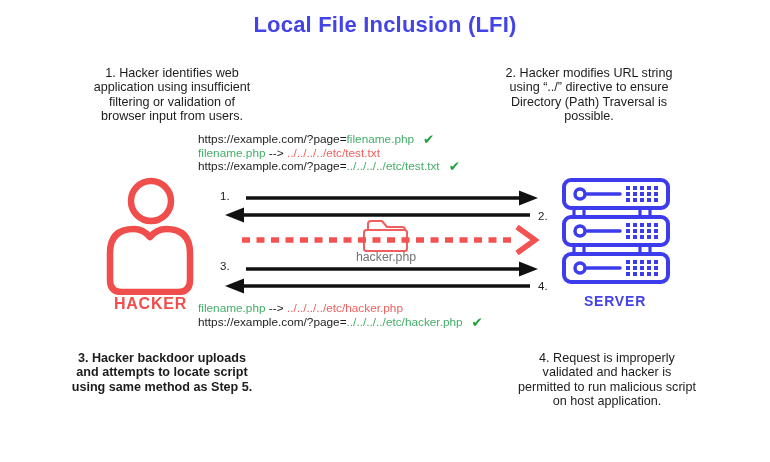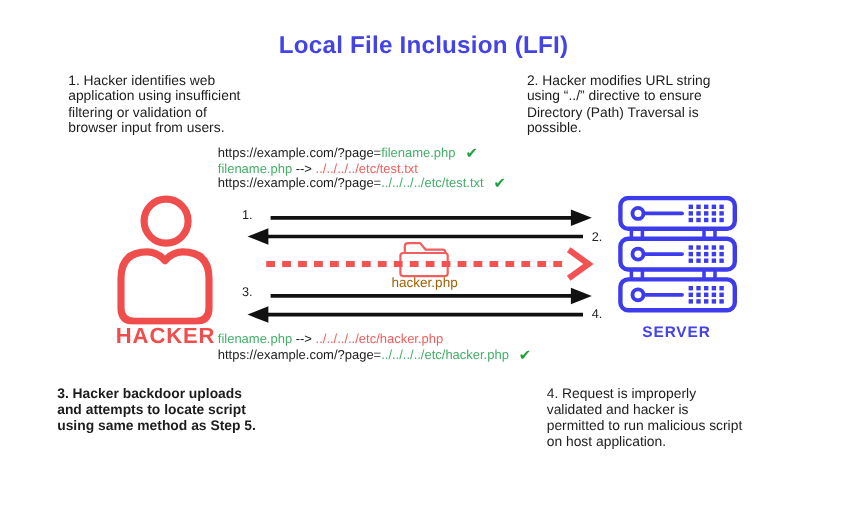--- a/index.html
+++ b/index.html
@@ -1,46 +1,46 @@
 <!DOCTYPE html>
 <html><head>
 <meta charset="utf-8">
 <style>
   html,body{margin:0;padding:0;background:#fff;}
   .canvas{
     position:relative;width:770px;height:462px;background:#ffffff;overflow:hidden;
     font-family:"Liberation Sans","DejaVu Sans",sans-serif;
   }
   .title{
-    position:absolute;left:0;top:28px;width:770px;margin:0;
+    position:absolute;left:0;top:12px;width:770px;margin:0;
     text-align:center;font-size:22px;font-weight:700;color:#4343e8;letter-spacing:.2px;
   }
-  .note{position:absolute;font-size:12.6px;line-height:14.4px;color:#1c1c1e;font-weight:500;}
+  .note{position:absolute;text-align:center;font-size:12.6px;line-height:14.4px;color:#1c1c1e;font-weight:500;}
   .note span{display:block;}
   .n1{left:62px;top:66px;width:220px;}
   .n2{left:479px;top:66px;width:220px;}
   .n3{left:52px;top:351px;width:220px;font-weight:bold;}
   .n4{left:497px;top:351px;width:220px;}
   .urlblock{position:absolute;left:198px;width:380px;text-align:left;font-size:11.8px;line-height:13.6px;font-weight:500;}
   .ub-top{top:133px;}
   .ub-bottom{top:302px;}
   .url-line{display:block;white-space:nowrap;}
   .t-black{color:#1d1d1f;}
   .t-green{color:#43ae68;}
   .t-red{color:#f15e5d;}
   .check{color:#1da23c;font-weight:700;font-size:13.5px;margin-left:9px;display:inline-block;vertical-align:-1px;}
   .numlab{position:absolute;font-size:11.5px;color:#222;font-weight:500;}
   .lab1{left:220px;top:190px;}
   .lab2{left:538px;top:210px;}
   .lab3{left:220px;top:260px;}
   .lab4{left:538px;top:280px;}
   .payload-label{position:absolute;left:330px;top:250px;width:112px;text-align:center;
-    font-size:12.3px;font-weight:500;color:#a16207;}
+    font-size:12.3px;font-weight:500;color:#737373;}
   .actor-label{position:absolute;text-align:center;font-weight:700;letter-spacing:.8px;}
-  .hacker-label{left:103px;top:295px;width:95px;font-size:20px;color:#ef4e4d;}
+  .hacker-label{left:103px;top:295px;width:95px;font-size:16px;color:#ef4e4d;}
   .server-label{left:558px;top:293px;width:114px;font-size:14px;color:#4343e8;}
   .abs-svg{position:absolute;}
 </style>
 </head>
 <body>
 
 <div class="canvas">
 
   <h1 class="title">Local File Inclusion (LFI)</h1>
 

